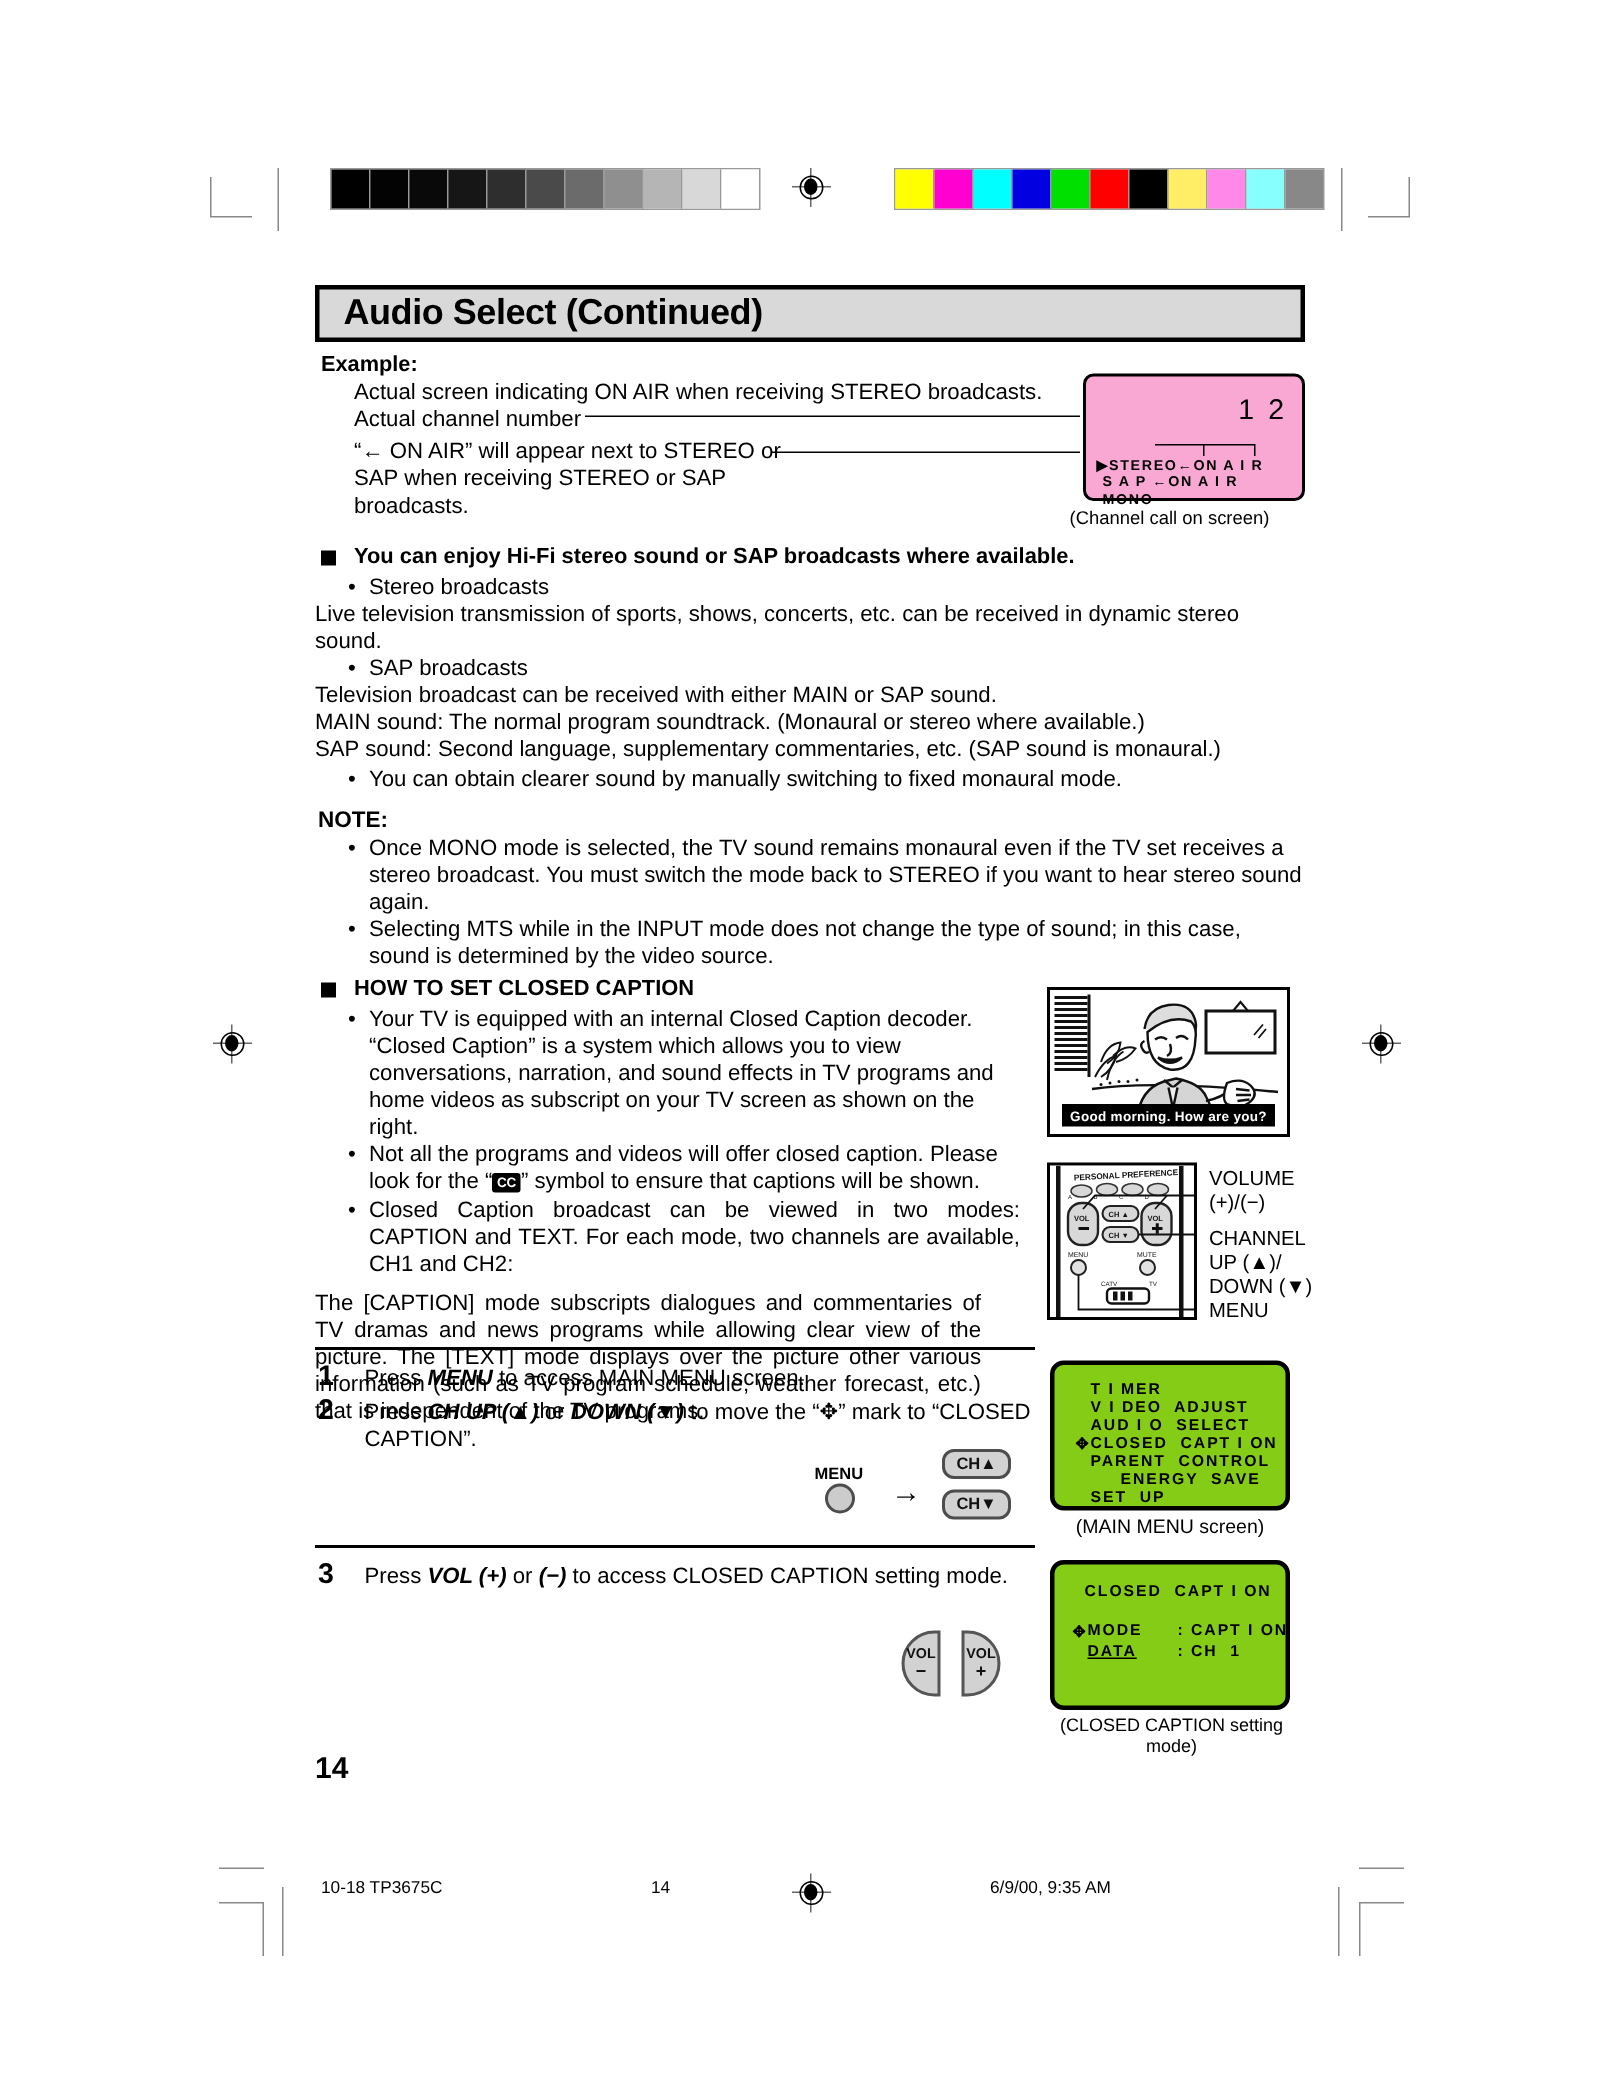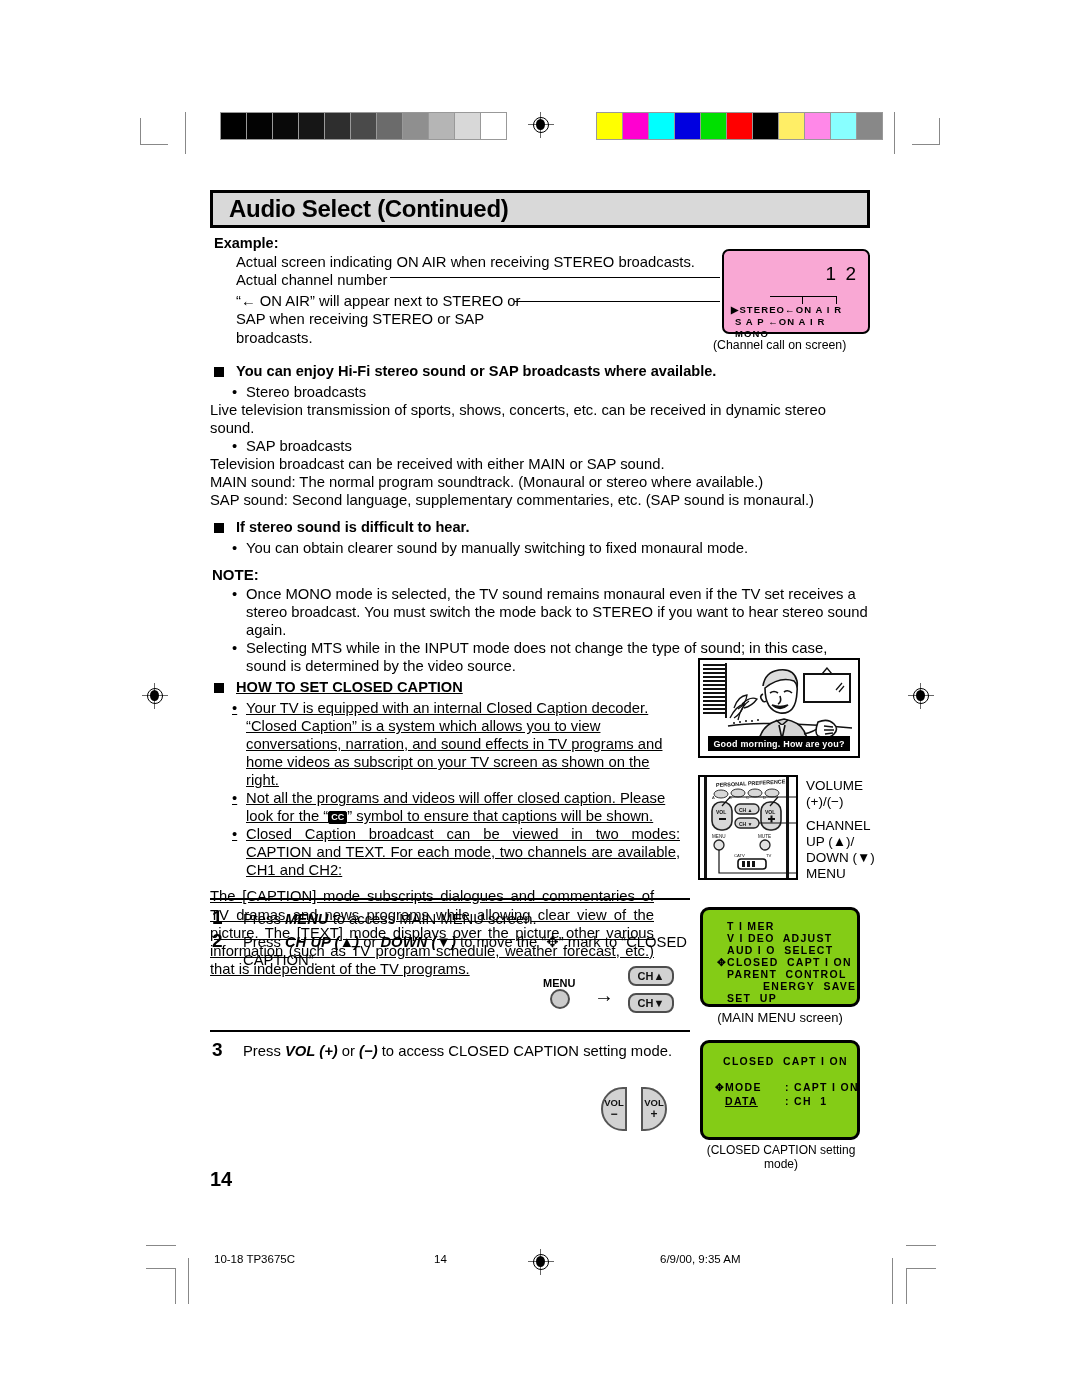--- a/index.html
+++ b/index.html
@@ -282,41 +282,37 @@
   <div class="t indent2">Live television transmission of sports, shows, concerts, etc. can be received in dynamic stereo sound.</div>
 
   <div class="bullet-row">
     <div class="bd">•</div>
     <div class="bt">SAP broadcasts</div>
   </div>
   <div class="t indent2">Television broadcast can be received with either MAIN or SAP sound.</div>
   <div class="t indent2">MAIN sound: The normal program soundtrack. (Monaural or stereo where available.)</div>
   <div class="t indent2">SAP sound: Second language, supplementary commentaries, etc. (SAP sound is monaural.)</div>
 
-  <div class="sq-row" style="margin-top:10px;">
-    <div class="sq"></div>
-    <div class="sqt">If stereo sound is difficult to hear.</div>
-  </div>
   <div class="bullet-row" style="margin-top:2px;">
     <div class="bd">•</div>
     <div class="bt">You can obtain clearer sound by manually switching to fixed monaural mode.</div>
   </div>
 
   <div class="note-h" style="margin-left:2px;">NOTE:</div>
   <div class="bullet-row" style="margin-top:2px;">
     <div class="bd">•</div>
     <div class="bt">Once MONO mode is selected, the TV sound remains monaural even if the TV set receives a stereo broadcast. You must switch the mode back to STEREO if you want to hear stereo sound again.</div>
   </div>
   <div class="bullet-row">
     <div class="bd">•</div>
     <div class="bt">Selecting MTS while in the INPUT mode does not change the type of sound; in this case, sound is determined by the video source.</div>
   </div>
 
 
-  <div style="position:relative;text-decoration:underline;">
+  <div style="position:relative;">
 
     <div style="width:470px;">
       <div class="sq-row" style="margin-top:4px;">
         <div class="sq"></div>
         <div class="sqt">HOW TO SET CLOSED CAPTION</div>
       </div>
 
       <div class="bullet-row" style="margin-top:2px;">
         <div class="bd">•</div>
         <div class="bt">Your TV is equipped with an internal Closed Caption decoder. “Closed Caption” is a system which allows you to view conversations, narration, and sound effects in TV programs and home videos as subscript on your TV screen as shown on the right.</div>
@@ -489,21 +485,21 @@
 <div class="keycap" style="left:628px; top:966px; width:46px; height:20px;">CH▲</div>
 <div class="keycap" style="left:628px; top:993px; width:46px; height:20px;">CH▼</div>
 
 <div class="menubox" style="left:700px; top:907px; width:160px; height:100px;">
   <div class="menu-line" style="position:absolute; left:24px; top:10px;">T I MER</div>
   <div class="menu-line" style="position:absolute; left:24px; top:22px;">V I DEO  ADJUST</div>
   <div class="menu-line" style="position:absolute; left:24px; top:34px;">AUD I O  SELECT</div>
   <div class="menu-line" style="position:absolute; left:14px; top:46px;">✥</div>
   <div class="menu-line" style="position:absolute; left:24px; top:46px;">CLOSED  CAPT I ON</div>
   <div class="menu-line" style="position:absolute; left:24px; top:58px;">PARENT  CONTROL</div>
-  <div class="menu-line" style="position:absolute; left:40px; top:70px;padding-left:20px;">ENERGY  SAVE</div>
+  <div class="menu-line" style="position:absolute; left:24px; top:70px;padding-left:20px;">ENERGY  SAVE</div>
   <div class="menu-line" style="position:absolute; left:24px; top:82px;">SET  UP</div>
 </div>
 <div class="box-cap" style="left:700px; top:1010px; width:160px;">(MAIN MENU screen)</div>
 
 <div class="rule" style="left:210px; top:1030px; width:480px;"></div>
 
 <div class="step-num" style="left:212px; top:1039px;">3</div>
 <div class="step-txt" style="left:243px; top:1042px; width:450px;">
   <span>Press </span><span class="bi">VOL (+)</span><span> or </span><span class="bi">(−)</span><span> to access CLOSED CAPTION setting mode.</span>
 </div>

